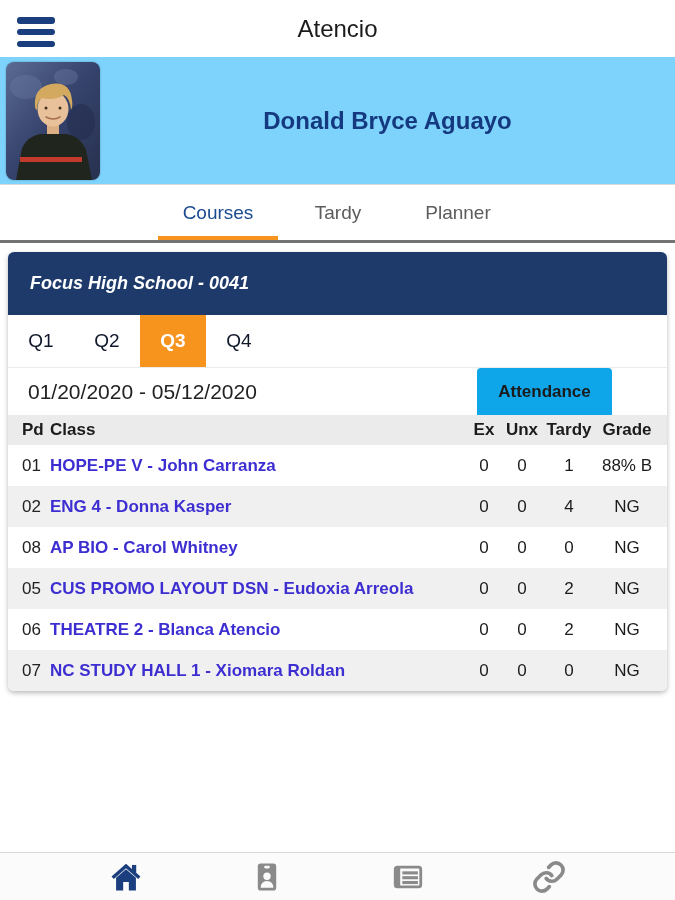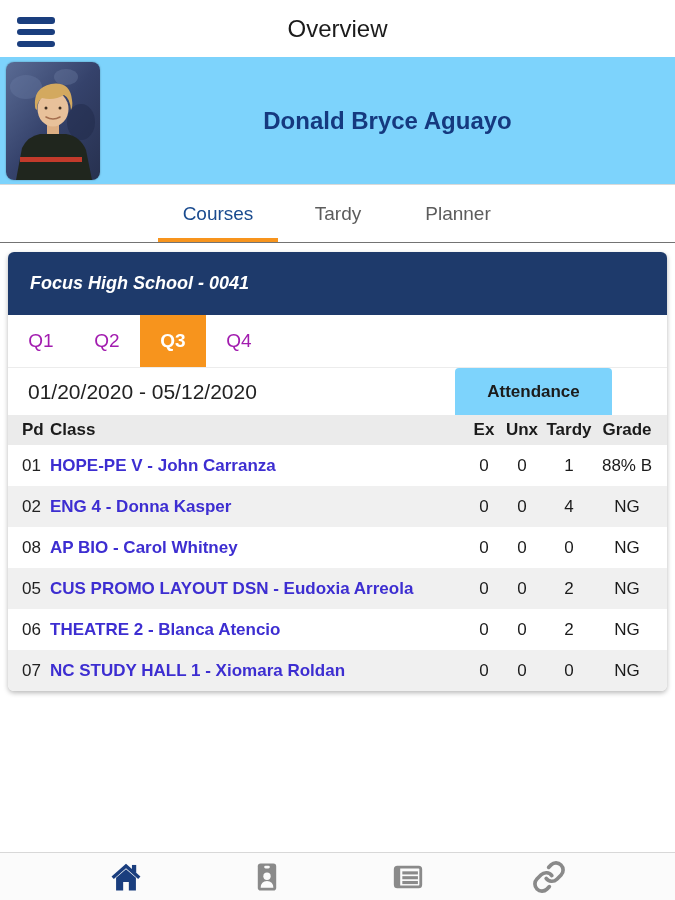--- a/index.html
+++ b/index.html
@@ -33,21 +33,21 @@
     border-radius:8px; overflow:hidden; box-shadow:0 0 2px rgba(0,0,0,.35);
   }
   .photo svg { display:block; width:100%; height:100%; }
   .student-name {
     flex:1; margin-left:100px; text-align:center;
     font-size:24px; font-weight:bold; color:#15397f;
   }
 
   
   .tabbar {
-    height:58px; background:#fff; border-bottom:1px solid #737373;
+    height:58px; background:#fff; border-bottom:3px solid #737373;
     display:flex; padding-left:158px;
   }
   .tab {
     width:120px; display:flex; align-items:center; justify-content:center;
     font-size:19px; color:#5c5c5c; cursor:pointer; position:relative;
   }
   .tab.active { color:#1a4b8f; font-weight:500; }
   .tab.active::after {
     content:""; position:absolute; left:0; right:0; bottom:0; height:4px; background:#f7941d;
   }
@@ -57,29 +57,29 @@
     margin:9px 8px 0 8px; background:#fff; border-radius:6px;
     box-shadow:0 2px 5px rgba(0,0,0,.28); overflow:hidden;
   }
   .school-bar {
     height:63px; background:#1e3a6b; color:#fff; font-size:18px; font-weight:bold;
     display:flex; align-items:center; padding-left:22px;font-style:italic;
   }
   .quarters { height:53px; display:flex; background:#fff; border-bottom:1px solid #ececec; }
   .qtab {
     width:66px; display:flex; align-items:center; justify-content:center;
-    font-size:19px; color:#a21caf; cursor:pointer;
+    font-size:19px; color:#0f172a; cursor:pointer;
   }
   .qtab.active { background:#f7941d; color:#fff; font-weight:bold; }
 
   .meta-row { height:47px; position:relative; background:#fff; }
   .date-range { line-height:47px; padding-left:20px; font-size:21px; color:#222; }
   .attendance-block {
-    position:absolute; top:0; right:55px; width:157px; height:47px;
-    background:#7dd3fc; border-radius:4px 4px 0 0;
+    position:absolute; top:0; right:55px; width:135px; height:47px;
+    background:#0ea5e9; border-radius:4px 4px 0 0;
     display:flex; align-items:center; justify-content:center;
     font-size:17px; font-weight:bold; color:#1b1b1b;
   }
 
   .trow {
     display:grid; grid-template-columns:36px 1fr 34px 42px 52px 64px;
     align-items:center; padding:0 8px 0 6px;
   }
   .thead { height:30px; background:#ebebeb; font-weight:bold; font-size:17px; color:#1b1b1b; }
   .c-pd { padding-left:8px; }
@@ -101,21 +101,21 @@
 </style>
 </head>
 <body>
 
 <div class="topbar">
   <div class="hamburger">
     <span></span>
       <span></span>
       <span></span>
   </div>
-  <div class="topbar-title">Overview</div>
+  <div class="topbar-title">Atencio</div>
 </div>
 
 <div class="student-strip">
   <div class="photo">
     <svg viewBox="0 0 94 118" preserveAspectRatio="none">
       <defs>
         <linearGradient id="bgG" x1="0" y1="0" x2="1" y2="1">
           <stop offset="0" stop-color="#5a6b94"></stop>
           <stop offset="0.5" stop-color="#35426b"></stop>
           <stop offset="1" stop-color="#27314f"></stop>

